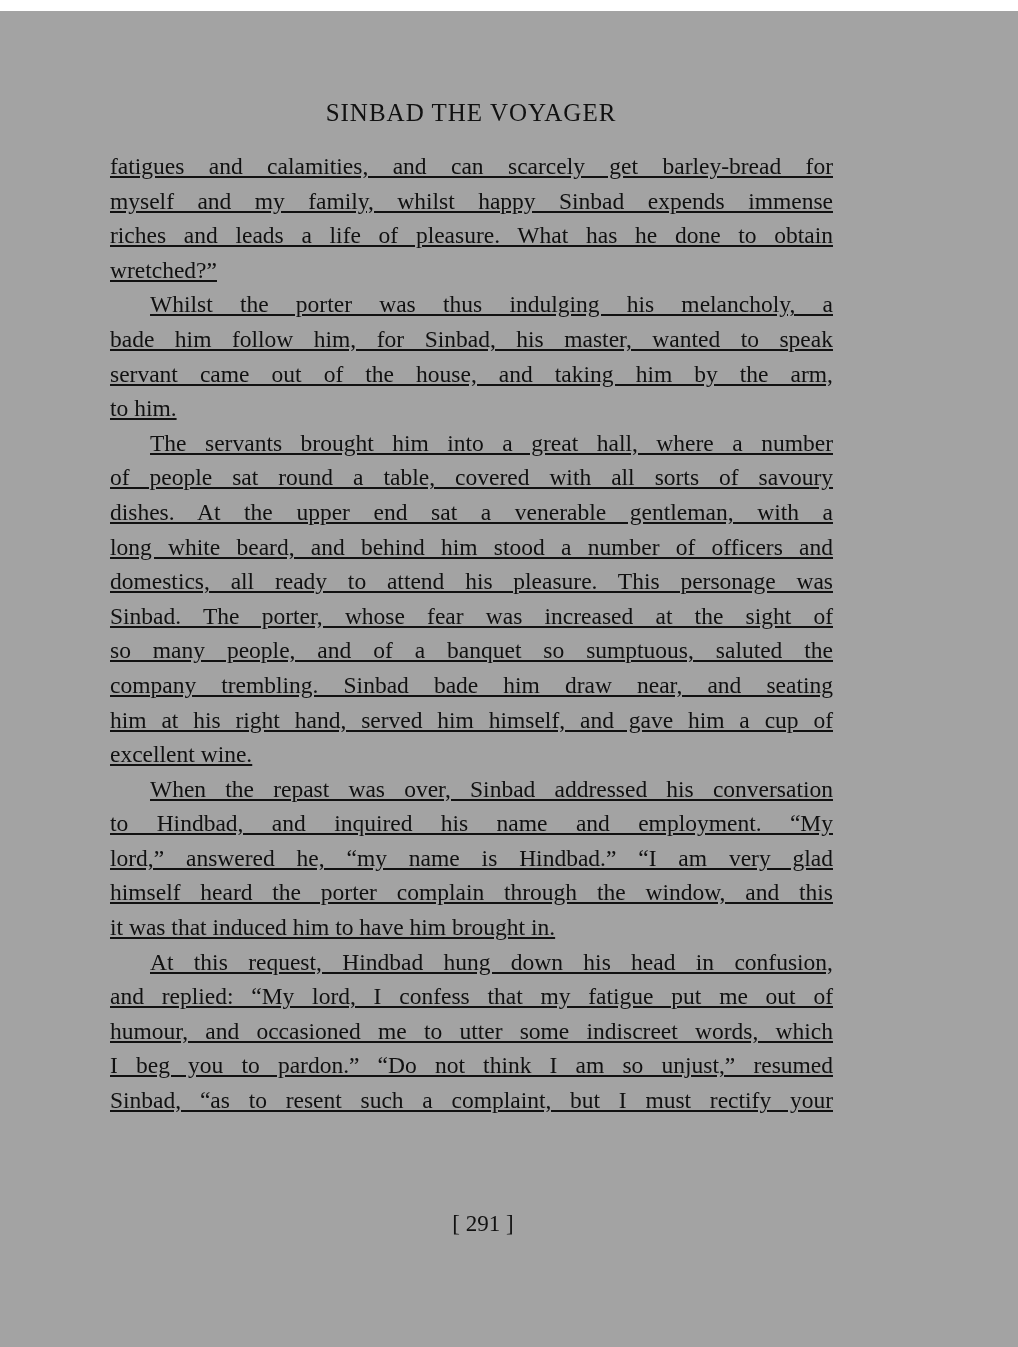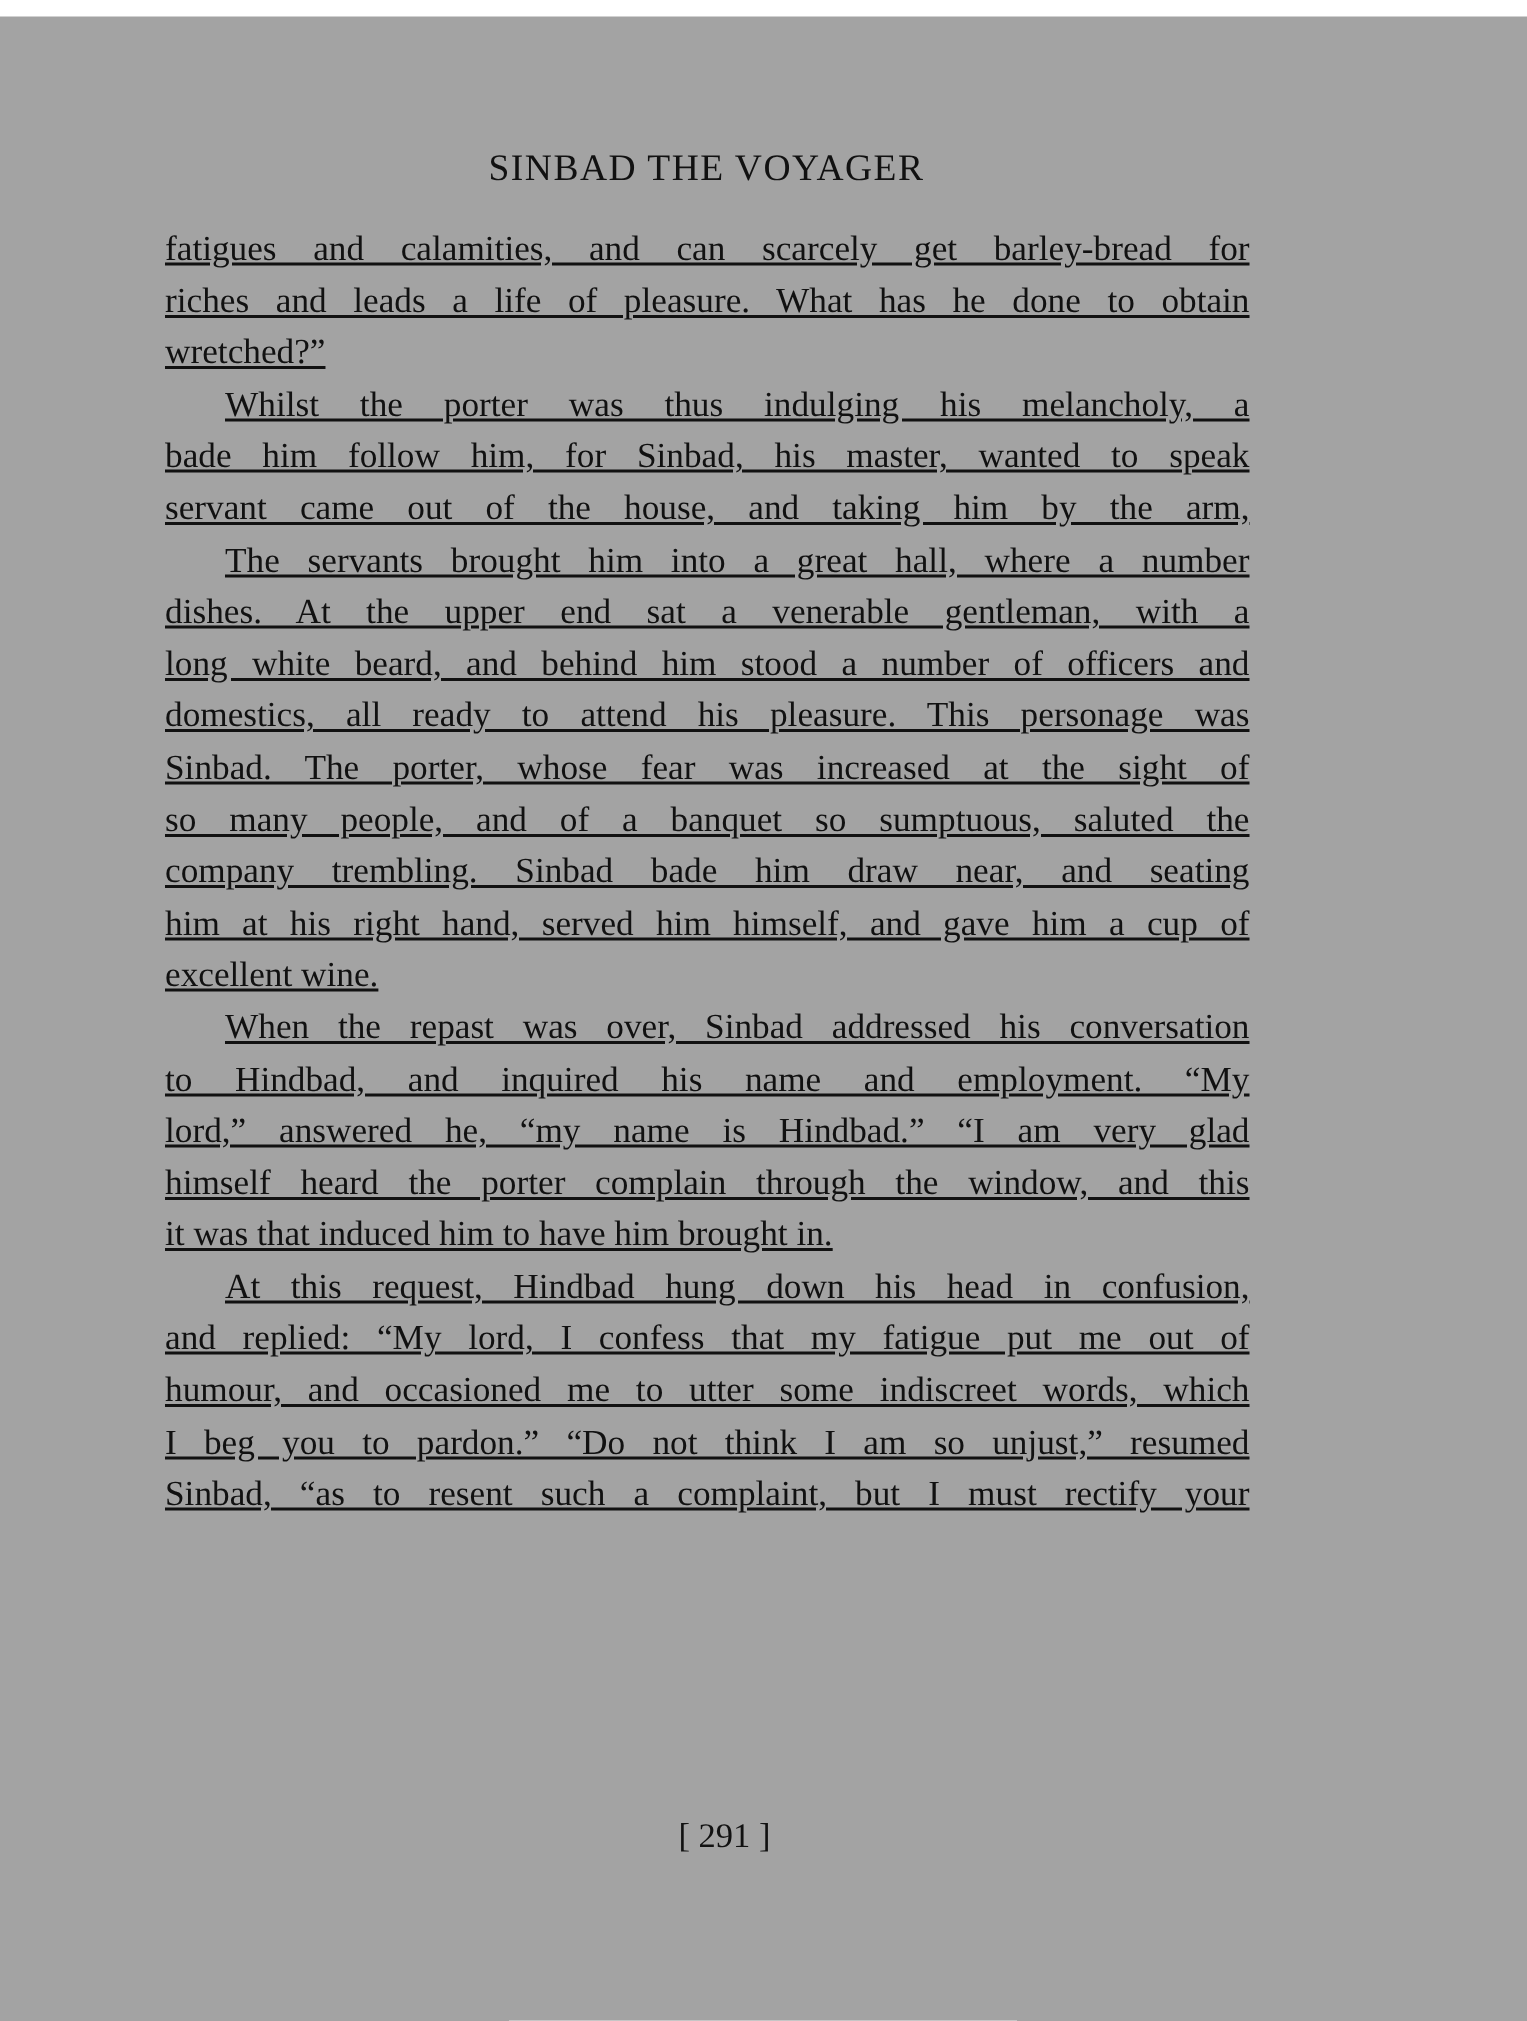--- a/index.html
+++ b/index.html
@@ -12,26 +12,29 @@
   .line.indent { padding-left: 40px; }
   .folio { position: absolute; top: 1200px; left: 12px; width: 942px; text-align: center; font-size: 23px; }
 </style>
 </head>
 <body>
 
 <div class="page">
   <div class="running-head">SINBAD THE VOYAGER</div>
   <div class="body-text" id="body-text">
       <div class="line">fatigues and calamities, and can scarcely get barley-bread for</div>
+      <div class="line">myself and my family, whilst happy Sinbad expends immense</div>
       <div class="line">riches and leads a life of pleasure.  What has he done to obtain</div>
       <div class="line last">wretched?”</div>
       <div class="line indent">Whilst the porter was thus indulging his melancholy, a</div>
       <div class="line">bade him follow him, for Sinbad, his master, wanted to speak</div>
       <div class="line">servant came out of the house, and taking him by the arm,</div>
+      <div class="line last">to him.</div>
       <div class="line indent">The servants brought him into a great hall, where a number</div>
+      <div class="line">of people sat round a table, covered with all sorts of savoury</div>
       <div class="line">dishes.  At the upper end sat a venerable gentleman, with a</div>
       <div class="line">long white beard, and behind him stood a number of officers and</div>
       <div class="line">domestics, all ready to attend his pleasure.  This personage was</div>
       <div class="line">Sinbad.  The porter, whose fear was increased at the sight of</div>
       <div class="line">so many people, and of a banquet so sumptuous, saluted the</div>
       <div class="line">company trembling.  Sinbad bade him draw near, and seating</div>
       <div class="line">him at his right hand, served him himself, and gave him a cup of</div>
       <div class="line last">excellent wine.</div>
       <div class="line indent">When the repast was over, Sinbad addressed his conversation</div>
       <div class="line">to Hindbad, and inquired his name and employment.  “My</div>

